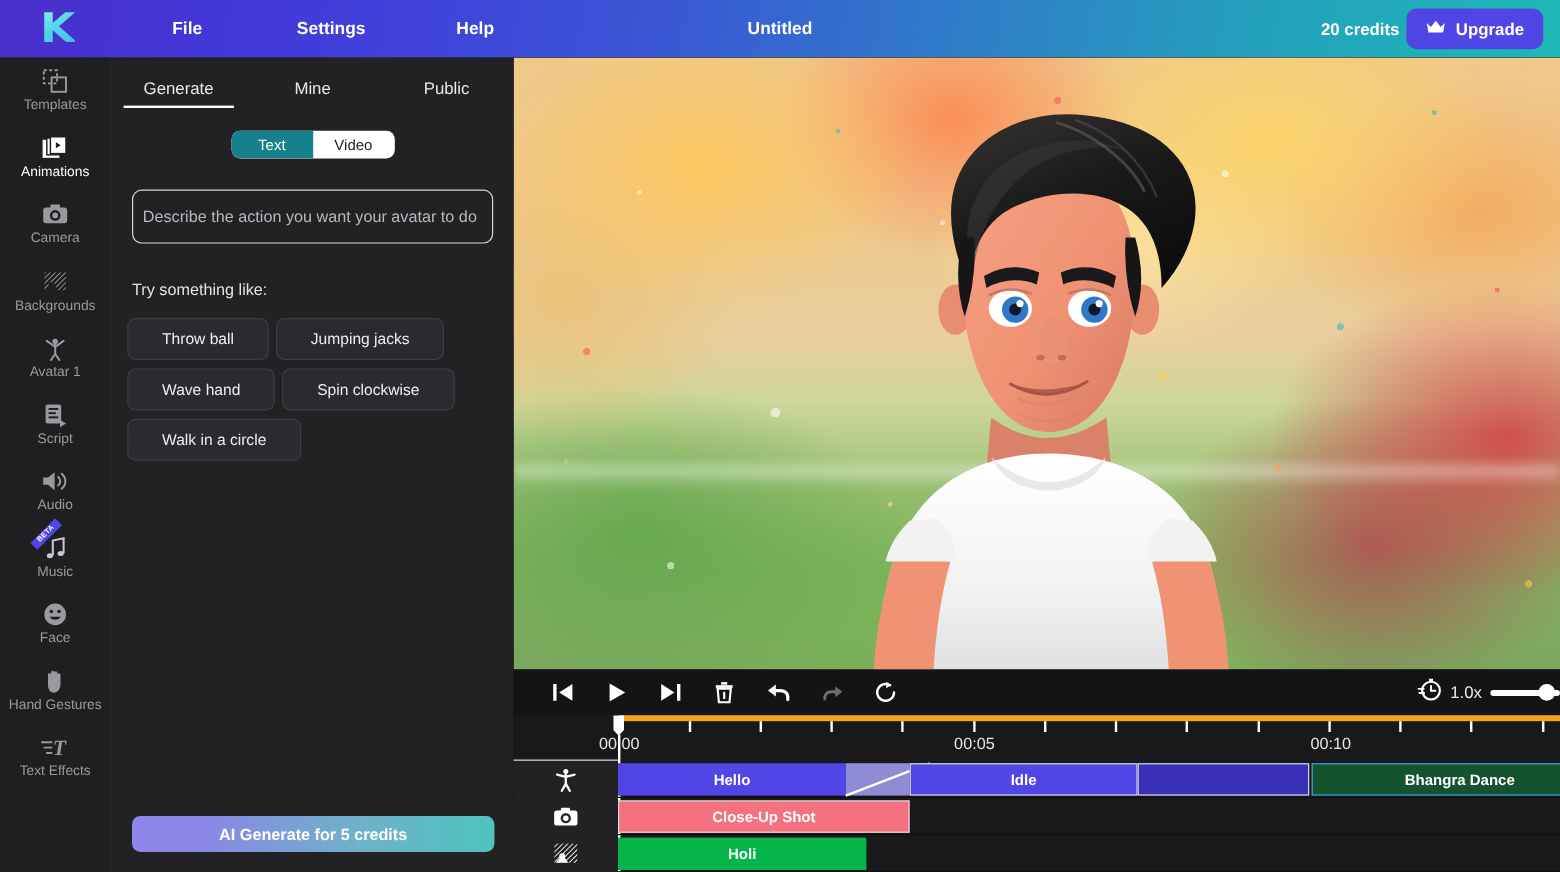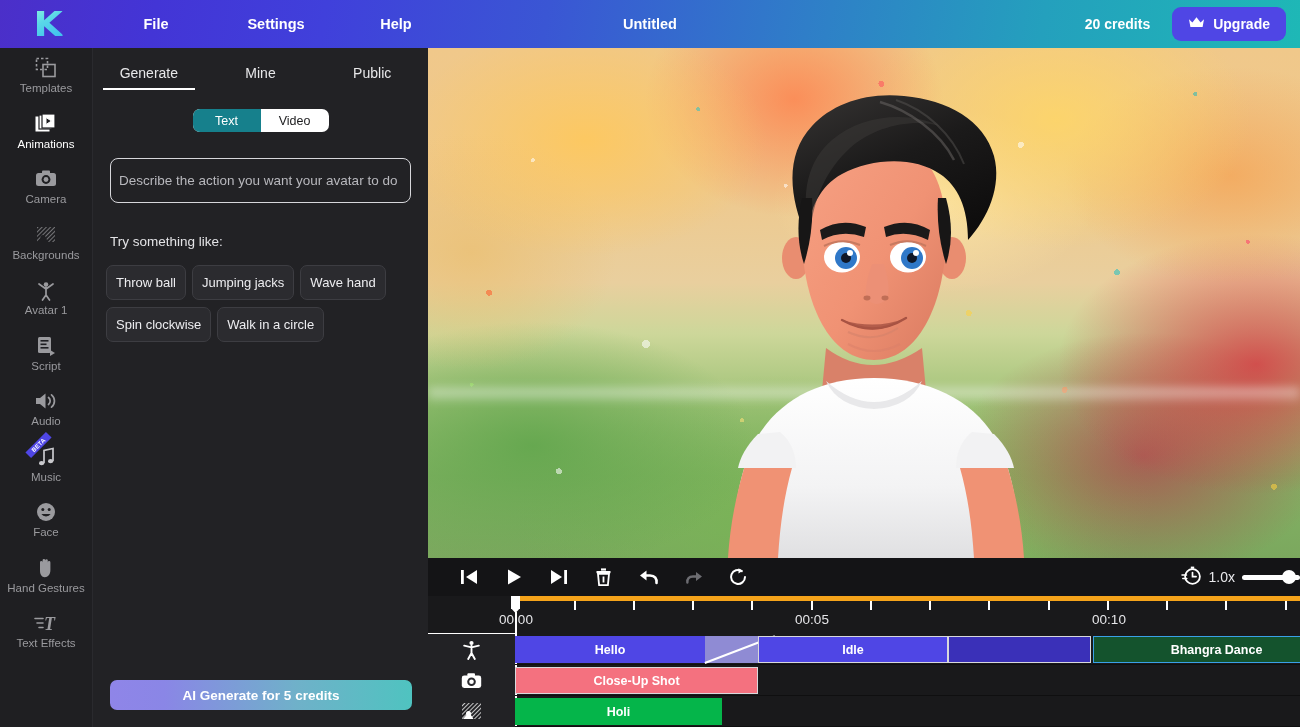--- a/index.html
+++ b/index.html
@@ -31,21 +31,21 @@
     color: #ffffff; font-size: 14.5px; font-weight: bold;
     padding: 6px 0; width: 120px; text-align: center; cursor: pointer;
   }
   .doc-title {
     position: absolute; left: 0; right: 0; top: 0; height: 48px;
     display: flex; align-items: center; justify-content: center;
     color: #ffffff; font-size: 14.5px; font-weight: bold; pointer-events: none;
   }
   .topbar-right {
     position: absolute; right: 14px; top: 0; height: 48px;
-    display: flex; align-items: center; gap: 22px;
+    display: flex; align-items: center; gap: 6px;
   }
   .credits { color: #ffffff; font-size: 14px; font-weight: bold; }
   .upgrade-btn {
     display: flex; align-items: center; gap: 8px;
     background: #4f46e5; border-radius: 9px;
     padding: 9px 16px; cursor: pointer; border: none;
   }
   .upgrade-btn .lbl { color: #fff; font-size: 14px; font-weight: bold; }
 
   
@@ -96,21 +96,21 @@
   .prompt-box {
     margin: 26px 17px 0 17px; height: 45px;
     border: 1px solid #d7d7db; border-radius: 8px;
     display: flex; align-items: center; padding: 0 8px;
   }
   .prompt-box .ph { color: #b8b8bd; font-size: 13.5px; }
   .try-label { margin: 31px 0 0 17px; color: #e3e3e6; font-size: 13.5px; }
   .chips { margin: 16px 0 0 13px; display: flex; flex-wrap: wrap; gap: 7px 6px; width: 300px; }
   .chip {
     background: #2b2b2f; border: 1px solid #3d3d42; border-radius: 7px;
-    color: #ededf0; font-size: 13px; padding: 10px 9px; cursor: pointer;
+    color: #ededf0; font-size: 13px; padding: 10px 28px; cursor: pointer;
     line-height: 1;
   }
   .gen-btn {
     position: absolute; left: 17px; bottom: 17px; width: 302px; height: 30px;
     border-radius: 7px; border: none; cursor: pointer;
     background: linear-gradient(90deg, #8f85e8 0%, #8a86e6 18%, #6fb1c9 62%, #4fc3c0 100%);
     color: #ffffff; font-size: 13.5px; font-weight: bold;
   }
 
   

